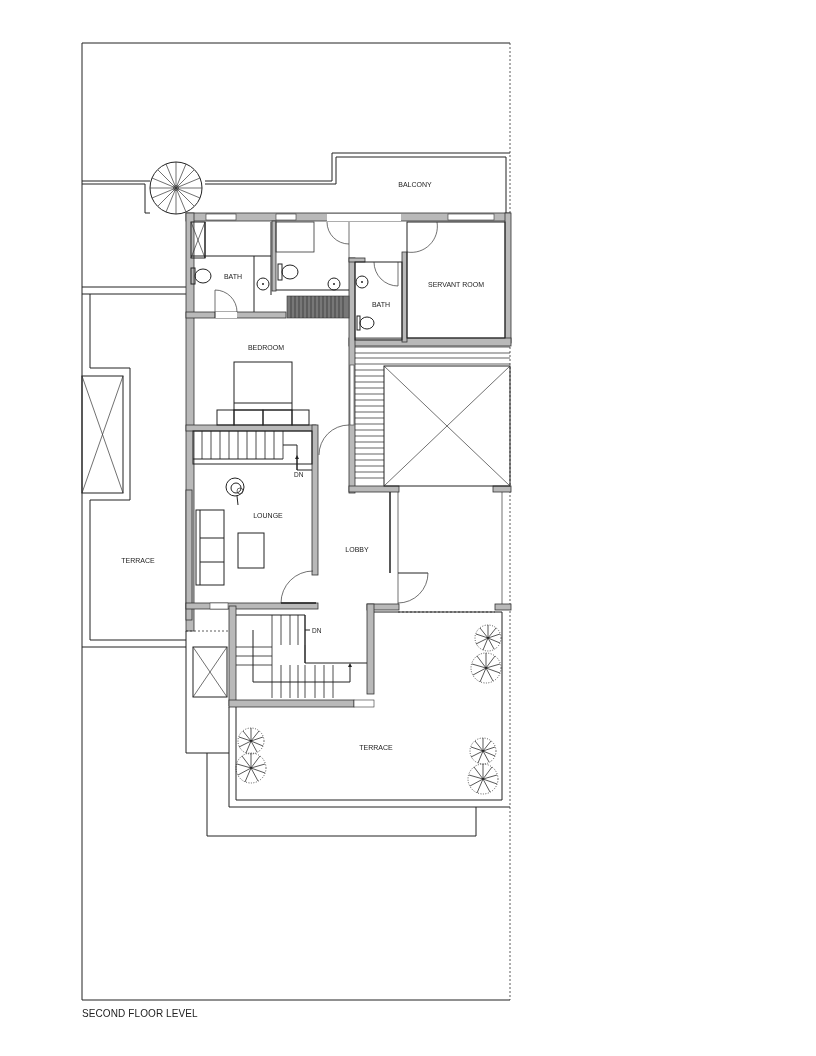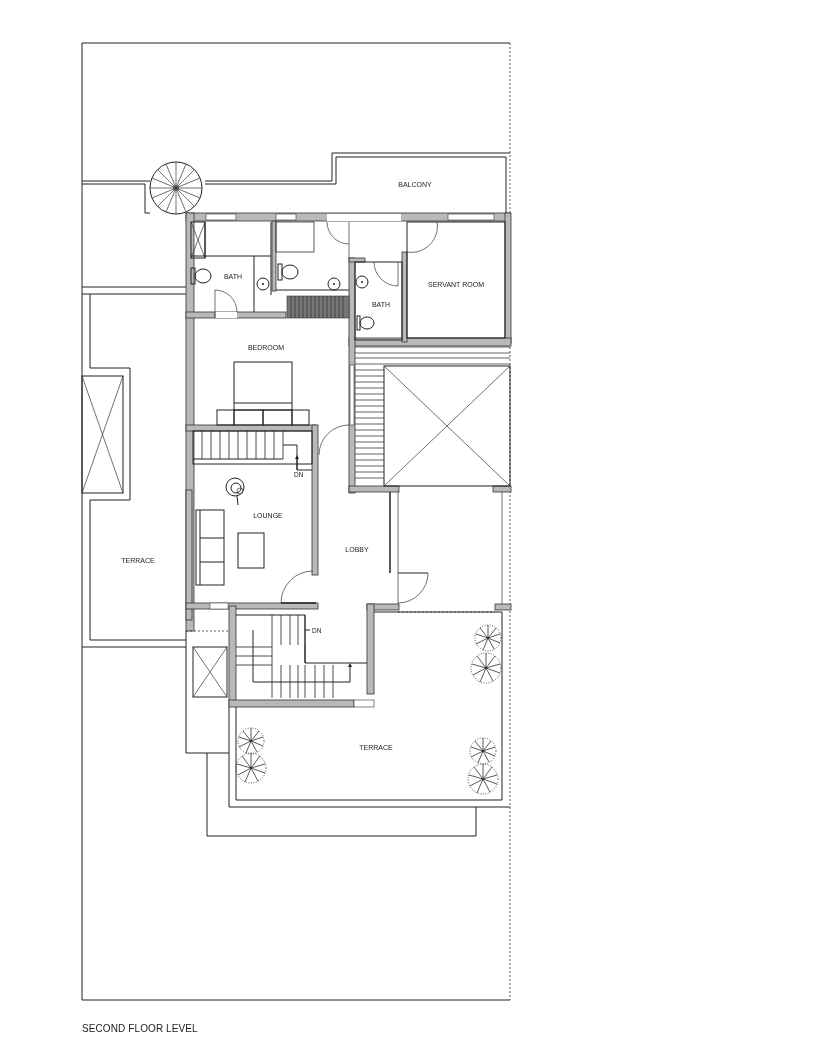--- a/index.html
+++ b/index.html
@@ -5,21 +5,21 @@
   html, body { margin: 0; padding: 0; background: #ffffff; }
   body { width: 816px; height: 1056px; position: relative; overflow: hidden; font-family: "Liberation Sans", sans-serif; }
   #plan { position: absolute; left: 0; top: 0; width: 816px; height: 1056px; }
   .lbl { font-family: "Liberation Sans", sans-serif; font-size: 7px; fill: #222; text-anchor: middle; }
   .lblsm { font-family: "Liberation Sans", sans-serif; font-size: 6.5px; fill: #222; }
   .ln { stroke: #222; stroke-width: 1; fill: none; }
   .ln2 { stroke: #222; stroke-width: 1.5; fill: none; }
   .thin { stroke: #333; stroke-width: 0.7; fill: none; }
   .wall { fill: #b9b9b9; stroke: #333; stroke-width: 0.8; }
   .dash { stroke: #333; stroke-width: 0.8; fill: none; stroke-dasharray: 2 2; }
-  .caption { position: absolute; left: 82px; top: 1008px; font-size: 10px; color: #222; font-family: "Liberation Sans", sans-serif; letter-spacing: 0.1px; margin-top: 15px; }
+  .caption { position: absolute; left: 82px; top: 1008px; font-size: 10px; color: #222; font-family: "Liberation Sans", sans-serif; letter-spacing: 0.1px; }
 </style>
 </head>
 <body>
 
 <svg id="plan" viewBox="0 0 816 1056" xmlns="http://www.w3.org/2000/svg">
 
   <g>
     <line class="ln" x1="82" y1="43" x2="510" y2="43"></line>
     <line class="ln" x1="82" y1="43" x2="82" y2="1000"></line>
     <line class="ln" x1="82" y1="1000" x2="510" y2="1000"></line>

